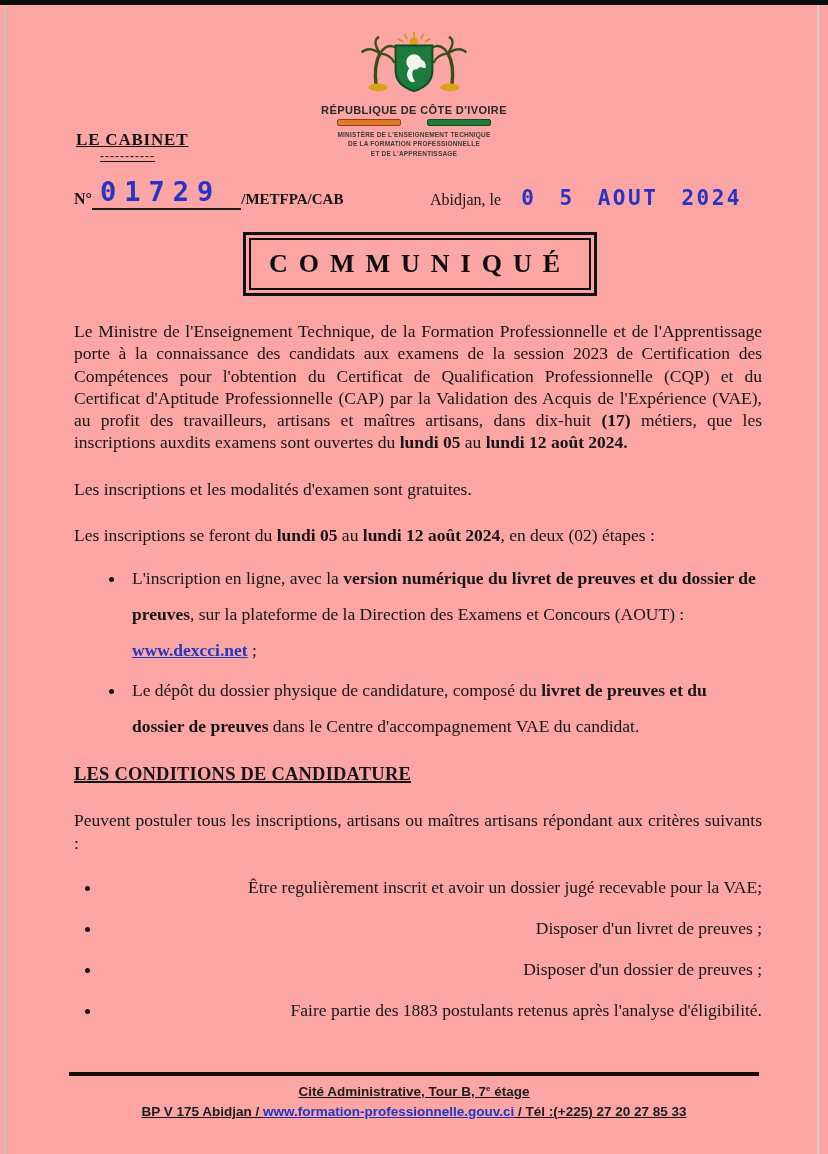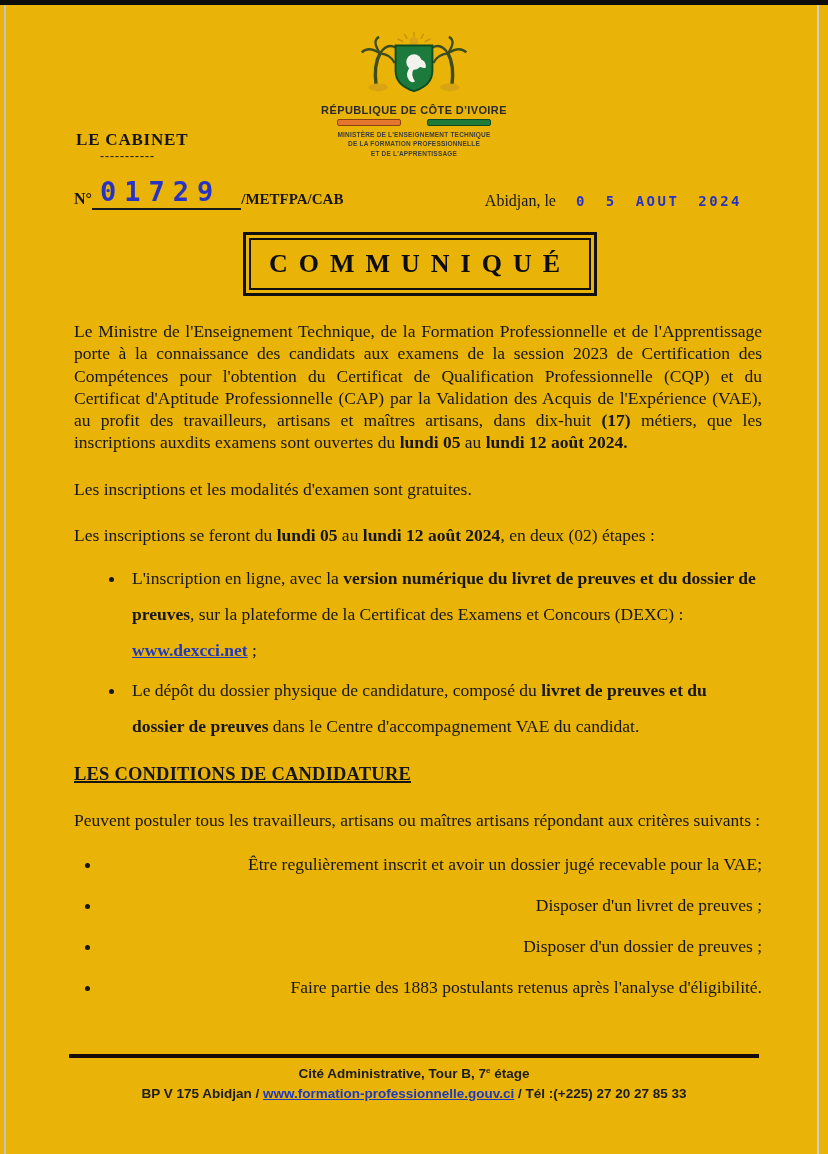--- a/index.html
+++ b/index.html
@@ -1,57 +1,57 @@
 <!DOCTYPE html>
 <html><head>
 <meta charset="utf-8">
 <style>
   html,body{margin:0;padding:0;background:#e9e9e9;}
   .page{
     position:relative;
     width:828px;height:1154px;
     margin:0 auto;
-    background:#eab308;
+    background:#fca5a5;
     font-family:"Liberation Serif", serif;
     color:#161616;
     overflow:hidden;
   }
   .top-bar{position:absolute;top:0;left:0;width:100%;height:5px;background:#0c0c0c;}
   .edge{position:absolute;top:5px;bottom:0;width:2px;background:#c3c3c3;}
   .edge-l{left:4px;}
   .edge-r{right:9px;background:#cfcfcf;}
 
   
   .header{position:relative;padding-top:30px;text-align:center;}
   .emblem{display:inline-block;line-height:0;}
   .republic{font-family:"Liberation Sans",sans-serif;font-weight:bold;font-size:11px;letter-spacing:.4px;color:#2a2a2a;margin-top:2px;}
   .flag-rule{display:flex;justify-content:center;gap:26px;margin-top:3px;}
   .flag-rule span{width:62px;height:5px;border-radius:2px;}
   .fr-orange{background:#e5762d;border:1px solid #8a4413;}
   .fr-green{background:#1f7b39;border:1px solid #0e4d22;}
   .ministry{font-family:"Liberation Sans",sans-serif;font-weight:bold;font-size:6.5px;line-height:1.45;color:#3d3d3d;margin-top:4px;letter-spacing:.2px;}
 
-  .cabinet{position:absolute;left:76px;top:130px;text-align:left;}
+  .cabinet{position:absolute;left:76px;top:130px;text-align:left;text-decoration:underline;}
   .cabinet-label{font-weight:bold;font-size:17px;letter-spacing:.8px;}
   .cabinet-rule{font-weight:bold;font-size:12px;letter-spacing:1px;margin:-1px 0 0 24px;color:#222;}
 
   
   .ref-row{display:flex;justify-content:space-between;align-items:flex-end;margin-top:20px;padding:0 86px 0 74px;}
   .ref-left{display:flex;align-items:flex-end;}
   .ref-prefix{font-weight:bold;font-size:16px;padding-bottom:2px;}
   .ref-stamp{
     font-family:"DejaVu Sans Mono",monospace;font-weight:bold;
     font-size:27px;line-height:1;color:#2633c4;
     letter-spacing:8px;border-bottom:2.5px solid #1a1a1a;
     padding:0 20px 3px 8px;
   }
   .ref-suffix{font-weight:bold;font-size:15px;padding-bottom:2px;}
   .ref-right{display:flex;align-items:baseline;gap:20px;}
   .place{font-size:16px;}
-  .date-stamp{font-family:"DejaVu Sans Mono",monospace;font-weight:bold;font-size:14px;color:#2633c4;letter-spacing:2.5px;word-spacing:8px;}
+  .date-stamp{font-family:"DejaVu Sans Mono",monospace;font-weight:bold;font-size:21px;color:#2633c4;letter-spacing:2.5px;word-spacing:8px;}
 
   
   .comm-outer{width:fit-content;margin:22px auto 0 auto;border:3.5px solid #101010;padding:3px;transform:translateX(6px);}
   .comm-inner{border:2px solid #101010;padding:9px 18px;}
   .comm-title{font-weight:bold;font-size:26px;letter-spacing:11px;color:#0d0d0d;}
 
   
   .content{padding:0 66px 0 74px;}
   .intro{margin:24px 0 0 0;font-size:17.5px;line-height:1.27;text-align:justify;}
   h2{margin:20px 0 0 0;font-size:18.5px;font-weight:bold;text-decoration:underline;text-decoration-thickness:2px;letter-spacing:.2px;}
@@ -60,21 +60,21 @@
   ul{margin:14px 0 0 0;}
   .list-1{padding-left:30px;margin-left:22px;}
   .list-1 li{font-size:17.5px;line-height:2.05;padding-left:6px;margin-bottom:4px;}
   .list-2{padding-left:28px;margin-left:0;margin-top:22px;}
   .list-2 li{font-size:17.5px;line-height:1.25;margin-bottom:19px;padding-left:4px;text-align:right;}
   .b{font-weight:bold;}
   .link{color:#2038c0;font-weight:bold;text-decoration:underline;cursor:pointer;}
   .sup{vertical-align:super;font-size:.6em;}
 
   
-  .footer{position:absolute;left:0;right:0;bottom:50px;text-align:center;}
+  .footer{position:absolute;left:0;right:0;bottom:32px;text-align:center;text-decoration:underline;}
   .footer-rule{width:690px;height:4px;background:#170b06;margin:0 auto 6px auto;}
   .footer-line{font-family:"Liberation Sans",sans-serif;font-weight:bold;font-size:13.5px;line-height:1.5;color:#1c1c1c;}
 </style>
 </head>
 <body>
 
 <div class="page">
   <div class="top-bar"></div>
   <div class="edge edge-l"></div>
   <div class="edge edge-r"></div>
@@ -145,26 +145,26 @@
       <span class="comm-title">COMMUNIQUÉ</span>
     </div>
   </div>
 
   <div class="content">
     <p class="intro"><span>Le Ministre de l'Enseignement Technique, de la Formation Professionnelle et de l'Apprentissage porte à la connaissance des candidats aux examens de la session 2023 de Certification des Compétences pour l'obtention du Certificat de Qualification Professionnelle (CQP) et du Certificat d'Aptitude Professionnelle (CAP) par la Validation des Acquis de l'Expérience (VAE), au profit des travailleurs, artisans et maîtres artisans, dans dix-huit </span><span class="b">(17)</span><span> métiers, que les inscriptions auxdits examens sont ouvertes du </span><span class="b">lundi 05</span><span> au </span><span class="b">lundi 12 août 2024.</span></p>
 
     <p class="line">Les inscriptions et les modalités d'examen sont gratuites.</p>
     <p class="line"><span>Les inscriptions se feront du </span><span class="b">lundi 05</span><span> au </span><span class="b">lundi 12 août 2024</span><span>, en deux (02) étapes :</span></p>
     <ul class="list-1">
-      <li><span>L'inscription en ligne, avec la </span><span class="b">version numérique du livret de preuves et du dossier de preuves</span><span>, sur la plateforme de la Certificat des Examens et Concours (DEXC) : </span><span class="link">www.dexcci.net</span><span> ;</span></li>
+      <li><span>L'inscription en ligne, avec la </span><span class="b">version numérique du livret de preuves et du dossier de preuves</span><span>, sur la plateforme de la Direction des Examens et Concours (AOUT) : </span><span class="link">www.dexcci.net</span><span> ;</span></li>
       <li><span>Le dépôt du dossier physique de candidature, composé du </span><span class="b">livret de preuves et du dossier de preuves</span><span> dans le Centre d'accompagnement VAE du candidat.</span></li>
     </ul>
 
     <h2>LES CONDITIONS DE CANDIDATURE</h2>
-    <p class="line just">Peuvent postuler tous les travailleurs, artisans ou maîtres artisans répondant aux critères suivants :</p>
+    <p class="line just">Peuvent postuler tous les inscriptions, artisans ou maîtres artisans répondant aux critères suivants :</p>
     <ul class="list-2">
       <li>Être regulièrement inscrit et avoir un dossier jugé recevable pour la VAE;</li>
       <li>Disposer d'un livret de preuves ;</li>
       <li>Disposer d'un dossier de preuves ;</li>
       <li>Faire partie des 1883 postulants retenus après l'analyse d'éligibilité.</li>
     </ul>
   </div>
 
   <div class="footer">
     <div class="footer-rule"></div>

